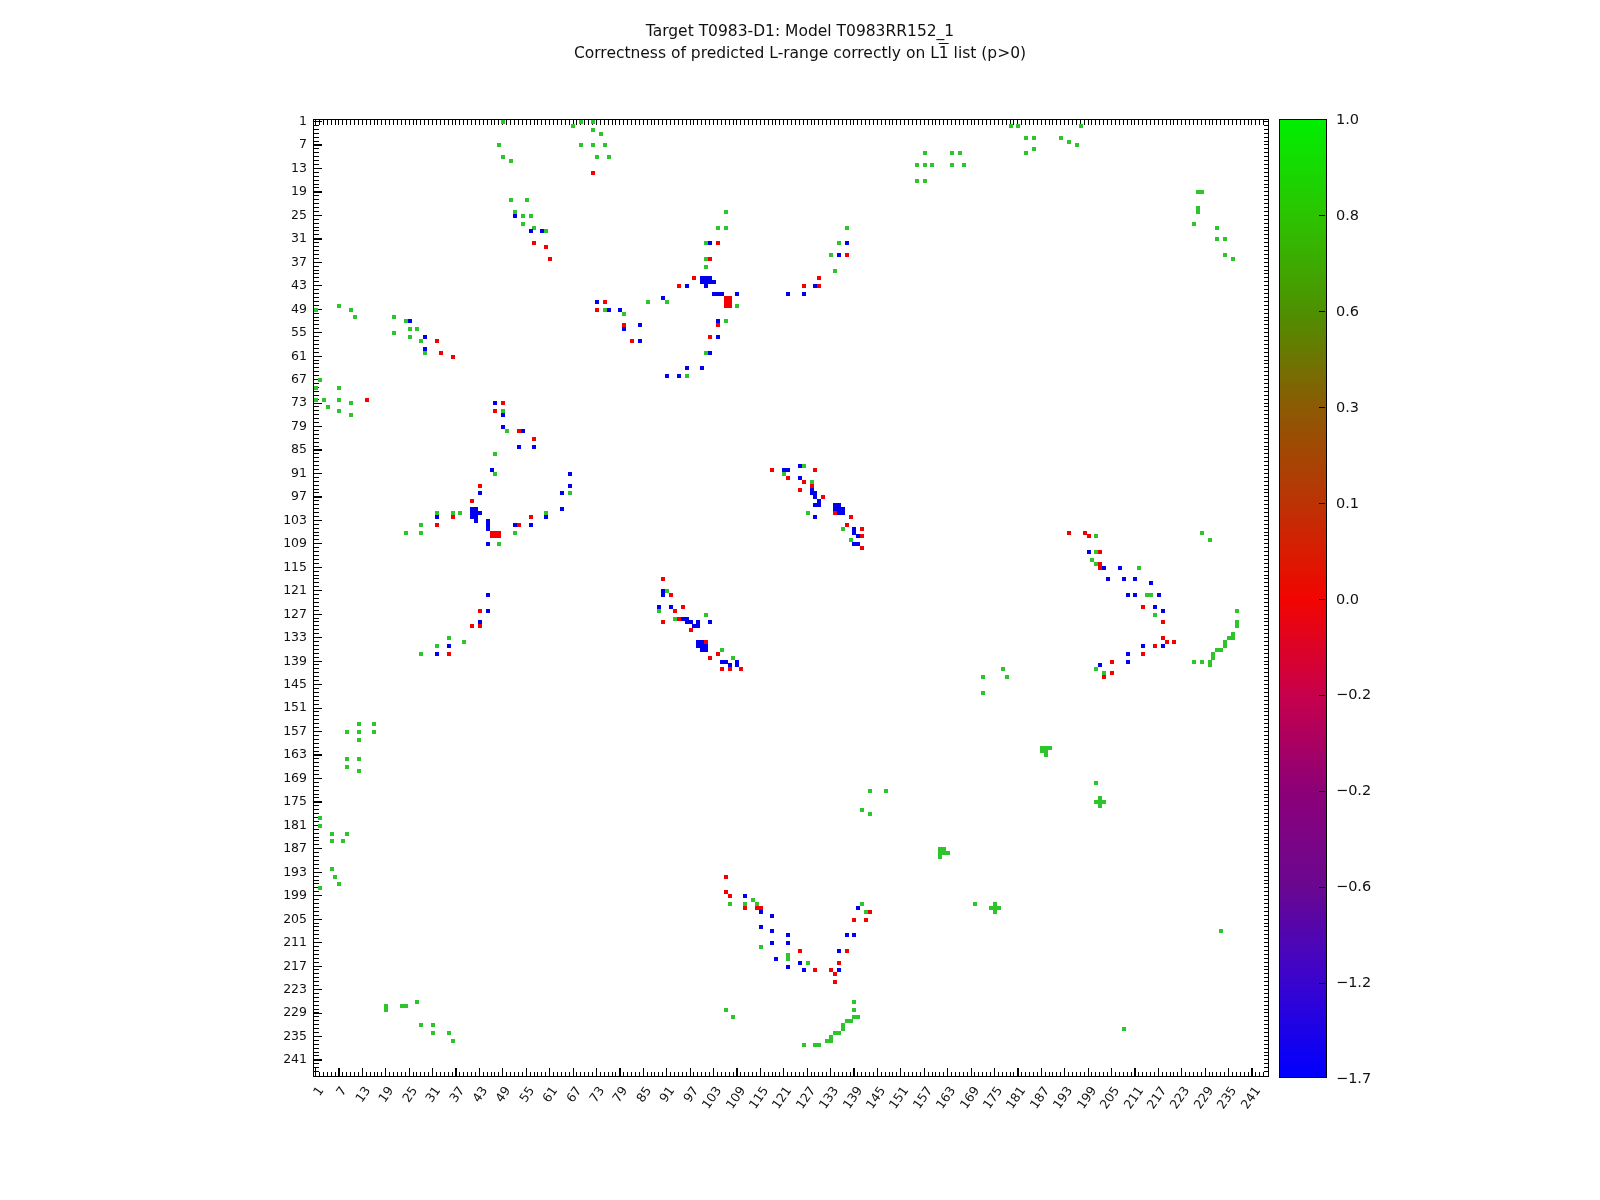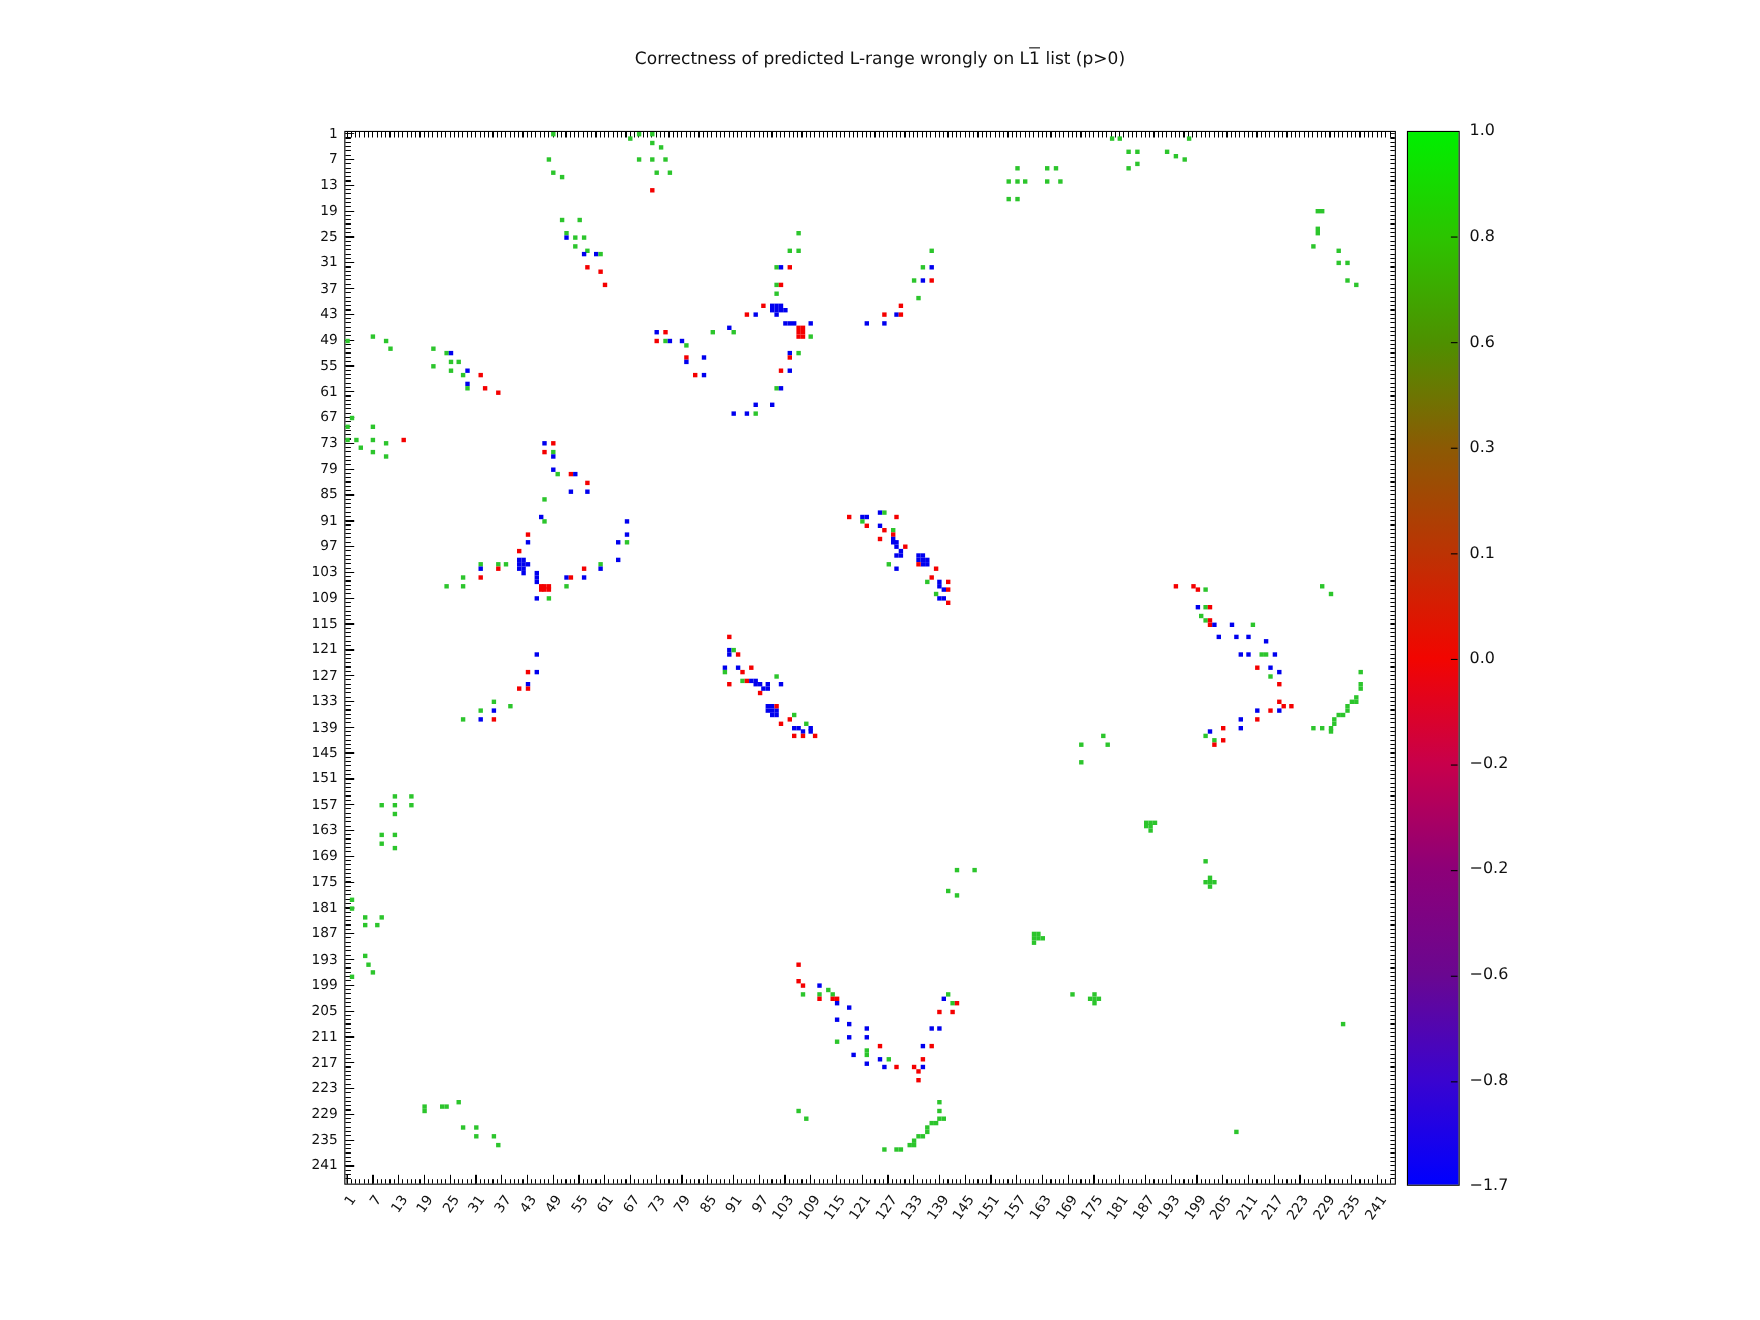--- a/index.html
+++ b/index.html
@@ -32,21 +32,22 @@
                  white-space:nowrap;transform-origin:100% 0;transform:rotate(-55deg);color:#111;}
   #colorbar{position:absolute;left:1279px;top:119px;width:48px;height:959px;
             border:1.5px solid #000;box-sizing:border-box;}
   .cb-tick{position:absolute;right:1.5px;width:6px;height:1.2px;background:#000;}
   .cb-lab{position:absolute;left:1336px;width:60px;font-size:14.5px;line-height:18px;color:#111;}
 </style>
 </head>
 <body>
 
 <div id="figure">
-  <div class="suptitle" id="suptitle-2"><span>Correctness of predicted L-range wrongly on L</span><span class="ovl">1</span><span> list (p&gt;0)</span></div>
+  <div class="suptitle" id="suptitle-1">Target T0983-D1: Model T0983RR152_1</div>
+  <div class="suptitle" id="suptitle-2"><span>Correctness of predicted L-range correctly on L</span><span class="ovl">1</span><span> list (p&gt;0)</span></div>
 
 
   <div id="plot-area">
     <div class="tick-strip tk-top"></div>
     <div class="tick-strip tk-bottom"></div>
     <div class="tick-strip tk-left"></div>
     <div class="tick-strip tk-right"></div>
     <div class="tick-strip tk-left-mj"></div>
     <div class="tick-strip tk-bottom-mj"></div>
     <div id="markers">
@@ -738,16 +739,16 @@
   <div id="cblabels">
       <div class="cb-lab" style="top: 110px;">1.0</div>
       <div class="cb-lab" style="top: 205.9px;">0.8</div>
       <div class="cb-lab" style="top: 301.8px;">0.6</div>
       <div class="cb-lab" style="top: 397.7px;">0.3</div>
       <div class="cb-lab" style="top: 493.6px;">0.1</div>
       <div class="cb-lab" style="top: 589.5px;">0.0</div>
       <div class="cb-lab" style="top: 685.4px;">−0.2</div>
       <div class="cb-lab" style="top: 781.3px;">−0.2</div>
       <div class="cb-lab" style="top: 877.2px;">−0.6</div>
-      <div class="cb-lab" style="top: 973.1px;">−0.8</div>
+      <div class="cb-lab" style="top: 973.1px;">−1.2</div>
       <div class="cb-lab" style="top: 1069px;">−1.7</div>
     </div>
 </div>
 
 </body></html>

